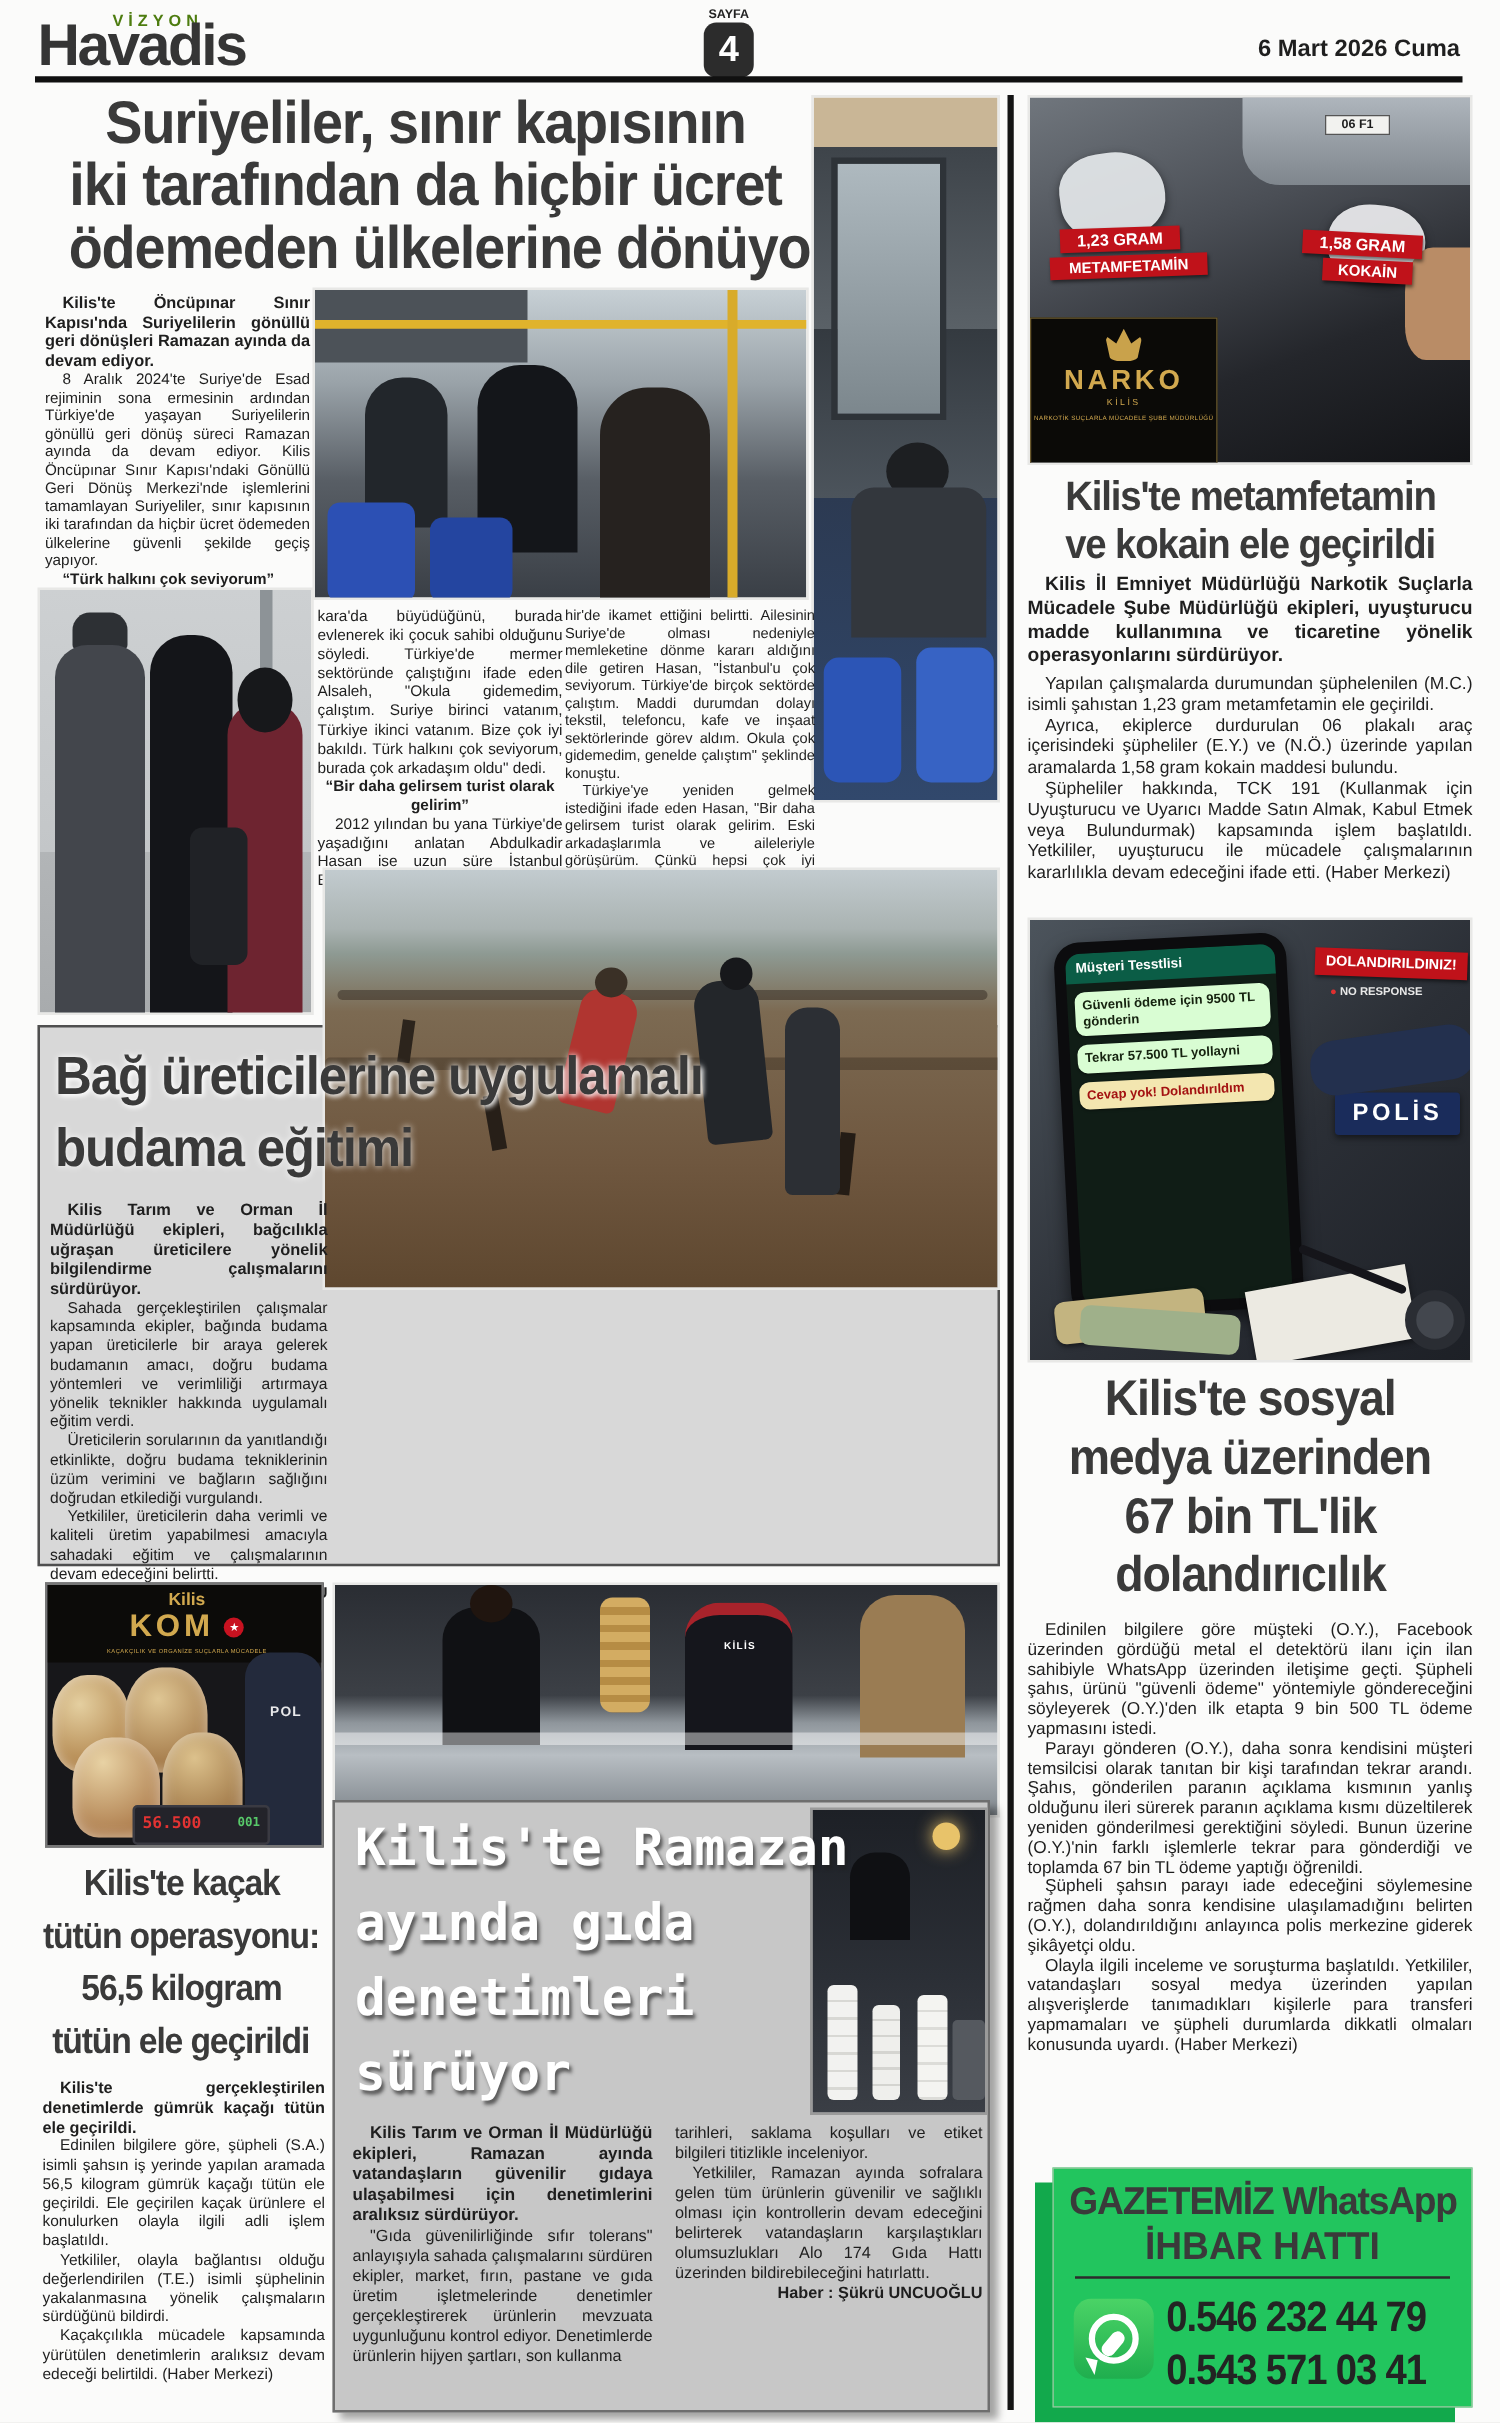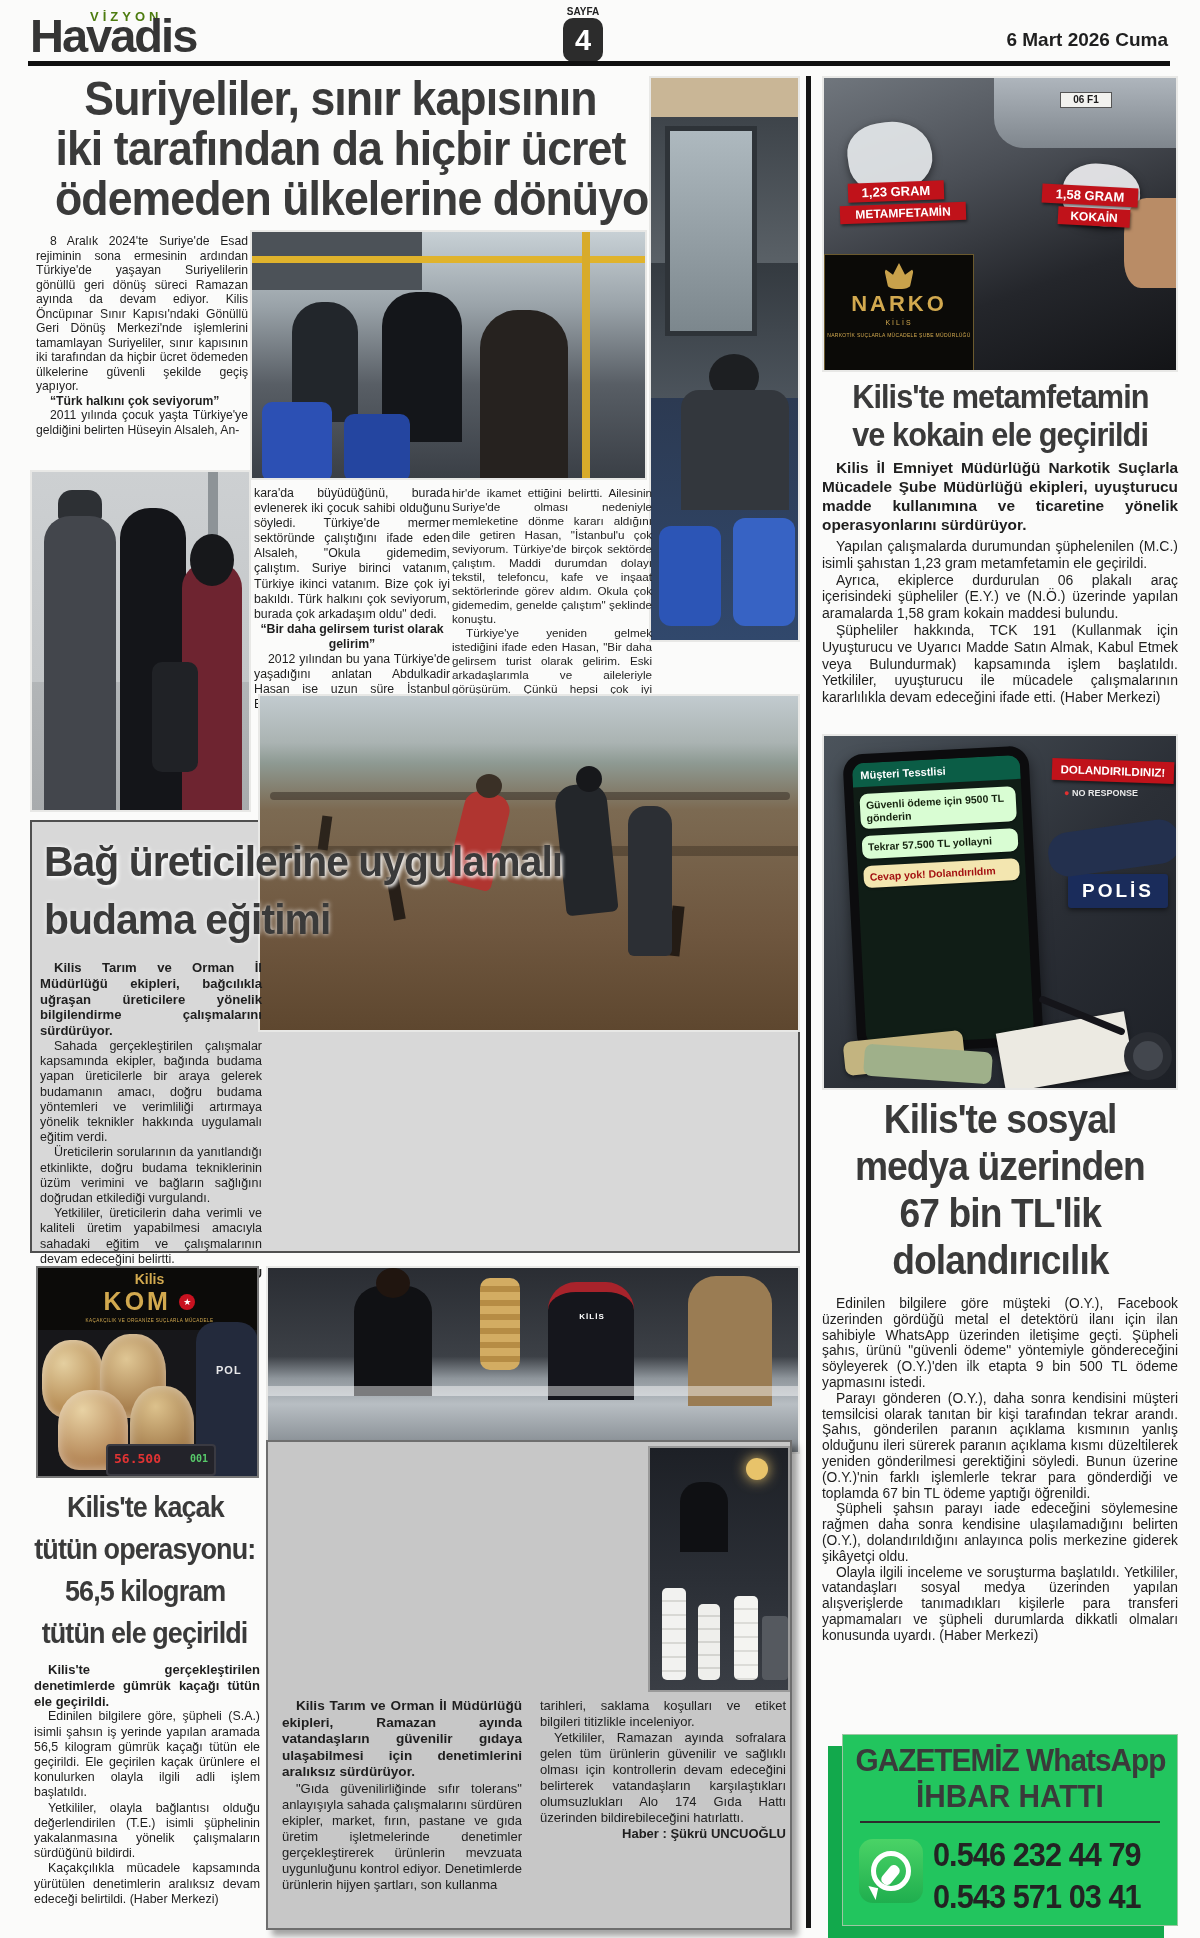--- a/index.html
+++ b/index.html
@@ -65,20 +65,21 @@
     <div class="abs" style="left:0;top:24px;width:397px;height:7px;background:#e0b32c"></div>
     <div class="abs" style="left:330px;top:0;width:8px;height:250px;background:#d8ab2a"></div>
     <div class="abs" style="left:40px;top:70px;width:66px;height:120px;border-radius:30px 30px 0 0;background:#22262b"></div>
     <div class="abs" style="left:130px;top:60px;width:80px;height:150px;border-radius:34px 34px 0 0;background:#14161a"></div>
     <div class="abs" style="left:228px;top:78px;width:88px;height:172px;border-radius:38px 38px 0 0;background:#26221f"></div>
     <div class="abs" style="left:10px;top:170px;width:70px;height:80px;border-radius:10px;background:#2c50b4"></div>
     <div class="abs" style="left:92px;top:182px;width:66px;height:68px;border-radius:10px;background:#2445a0"></div>
   </div>
 
   <div class="abs news small-body" style="left:36px;top:234px;width:212px;font-size:12.2px;line-height:14.5px">
+    <p class="lead" style="font-size:13.1px;line-height:15.6px">Kilis'te Öncüpınar Sınır Kapısı'nda Suriyelilerin gönüllü geri dönüşleri Ramazan ayında da devam ediyor.</p>
     <p>8 Aralık 2024'te Suriye'de Esad rejiminin sona ermesinin ardından Türkiye'de yaşayan Suriyelilerin gönüllü geri dönüş süreci Ramazan ayında da devam ediyor. Kilis Öncüpınar Sınır Kapısı'ndaki Gönüllü Geri Dönüş Merkezi'nde işlemlerini tamamlayan Suriyeliler, sınır kapısının iki tarafından da hiçbir ücret ödemeden ülkelerine güvenli şekilde geçiş yapıyor.</p>
     <p class="sub">“Türk halkını çok seviyorum”</p>
     <p>2011 yılında çocuk yaşta Türkiye'ye geldiğini belirten Hüseyin Alsaleh, An-</p>
   </div>
 
   <div class="abs photo" style="left:30px;top:470px;width:221px;height:342px;background:linear-gradient(180deg,#cdd0d2 0%,#c3c6c8 62%,#b2b5b7 62%,#a8abad 100%)">
     <div class="abs" style="left:176px;top:0;width:10px;height:250px;background:#8d9397"></div>
     <div class="abs" style="left:26px;top:18px;width:44px;height:30px;border-radius:14px 14px 4px 4px;background:#2d3034"></div>
     <div class="abs" style="left:12px;top:44px;width:72px;height:298px;border-radius:26px 26px 0 0;background:#43464c"></div>
     <div class="abs" style="left:88px;top:36px;width:66px;height:306px;border-radius:30px 30px 0 0;background:#141519"></div>
@@ -173,20 +174,26 @@
 
   <div class="abs photo" style="left:648px;top:1446px;width:142px;height:246px;background:linear-gradient(180deg,#1d2026 0%,#2b2f36 55%,#3a3e45 100%);border-color:#9a9a9a">
     <div class="abs" style="left:96px;top:10px;width:22px;height:22px;border-radius:50%;background:#e8c36a;box-shadow:0 0 14px #e8c36a"></div>
     <div class="abs" style="left:30px;top:34px;width:48px;height:70px;border-radius:20px 20px 0 0;background:#0f1013"></div>
     <div class="abs" style="left:12px;top:140px;width:24px;height:92px;background:repeating-linear-gradient(180deg,#f2f2f0 0 12px,#d8d8d4 12px 14px);border-radius:5px"></div>
     <div class="abs" style="left:48px;top:156px;width:22px;height:76px;background:repeating-linear-gradient(180deg,#efefec 0 11px,#d4d4d0 11px 13px);border-radius:5px"></div>
     <div class="abs" style="left:84px;top:148px;width:24px;height:84px;background:repeating-linear-gradient(180deg,#f4f4f1 0 12px,#dcdcd8 12px 14px);border-radius:5px"></div>
     <div class="abs" style="left:112px;top:168px;width:26px;height:64px;background:#55595f;border-radius:4px"></div>
   </div>
 
+  <div class="abs" style="left:284px;top:1448px">
+    <div class="monotitle">Kilis'te Ramazan</div>
+    <div class="monotitle">ayında gıda</div>
+    <div class="monotitle">denetimleri</div>
+    <div class="monotitle">sürüyor</div>
+  </div>
 
   <div class="abs news" style="left:282px;top:1698px;width:240px;font-size:13px;line-height:16px">
     <p class="lead" style="font-size:13.6px;line-height:16.6px">Kilis Tarım ve Orman İl Müdürlüğü ekipleri, Ramazan ayında vatandaşların güvenilir gıdaya ulaşabilmesi için denetimlerini aralıksız sürdürüyor.</p>
     <p>"Gıda güvenilirliğinde sıfır tolerans" anlayışıyla sahada çalışmalarını sürdüren ekipler, market, fırın, pastane ve gıda üretim işletmelerinde denetimler gerçekleştirerek ürünlerin mevzuata uygunluğunu kontrol ediyor. Denetimlerde ürünlerin hijyen şartları, son kullanma</p>
   </div>
   <div class="abs news" style="left:540px;top:1698px;width:246px;font-size:13px;line-height:16px">
     <p style="text-indent:0">tarihleri, saklama koşulları ve etiket bilgileri titizlikle inceleniyor.</p>
     <p>Yetkililer, Ramazan ayında sofralara gelen tüm ürünlerin güvenilir ve sağlıklı olması için kontrollerin devam edeceğini belirterek vatandaşların karşılaştıkları olumsuzlukları Alo 174 Gıda Hattı üzerinden bildirebileceğini hatırlattı.</p>
     <p class="byline">Haber : Şükrü UNCUOĞLU</p>
   </div>

